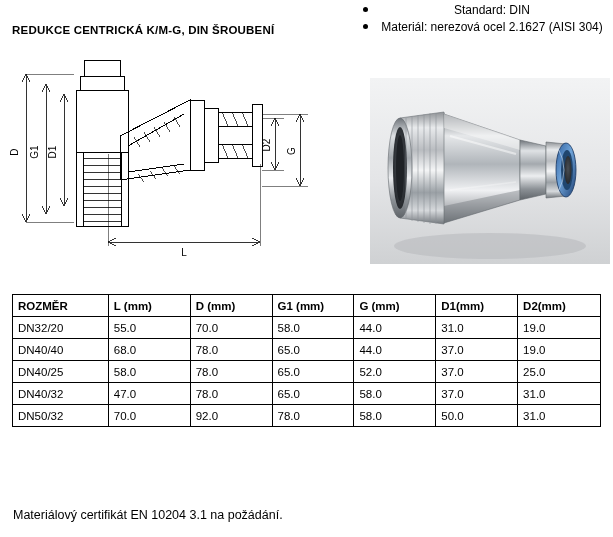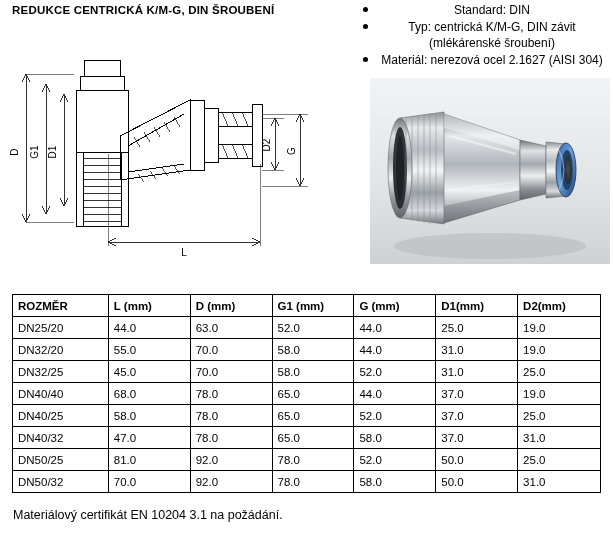--- a/index.html
+++ b/index.html
@@ -20,21 +20,21 @@
   .top {
     position: absolute;
     left: 0; top: 0;
     width: 613px;
     height: 270px;
   }
 
   .title {
     position: absolute;
     left: 12px;
-    top: 4px;
+    top: 24px;
     font-size: 11.5px;
     font-weight: bold;
     letter-spacing: 0.2px;
     white-space: nowrap;
   }
 
   
   .bullets {
     position: absolute;
     left: 358px;
@@ -127,21 +127,20 @@
 </head>
 <body>
 
 <div class="top">
 
   <div class="title">REDUKCE CENTRICKÁ K/M-G, DIN ŠROUBENÍ</div>
 
   <div class="bullets">
     <ul>
       <li><span class="dot"></span><span>Standard: DIN</span></li>
-      <li><span class="dot"></span><span>Typ: centrická K/M-G, DIN závit (mlékárenské šroubení)</span></li>
       <li><span class="dot"></span><span>Materiál: nerezová ocel 2.1627 (AISI 304)</span></li>
     </ul>
   </div>
 
   <svg class="drawing" viewBox="0 0 340 240" xmlns="http://www.w3.org/2000/svg">
     <g fill="none" stroke="#000" stroke-width="1" shape-rendering="crispEdges">
 
       <rect x="76" y="36" width="36" height="16"></rect>
       <rect x="72" y="52" width="44" height="14"></rect>
       <rect x="68" y="66" width="52" height="62"></rect>
@@ -335,47 +334,29 @@
         <th>L (mm)</th>
         <th>D (mm)</th>
         <th>G1 (mm)</th>
         <th>G (mm)</th>
         <th>D1(mm)</th>
         <th>D2(mm)</th>
       </tr>
     </thead>
     <tbody>
       <tr>
-        <td>DN25/20</td>
-        <td>44.0</td>
-        <td>63.0</td>
-        <td>52.0</td>
-        <td>44.0</td>
-        <td>25.0</td>
-        <td>19.0</td>
-      </tr>
-      <tr>
         <td>DN32/20</td>
         <td>55.0</td>
         <td>70.0</td>
         <td>58.0</td>
         <td>44.0</td>
         <td>31.0</td>
         <td>19.0</td>
       </tr>
       <tr>
-        <td>DN32/25</td>
-        <td>45.0</td>
-        <td>70.0</td>
-        <td>58.0</td>
-        <td>52.0</td>
-        <td>31.0</td>
-        <td>25.0</td>
-      </tr>
-      <tr>
         <td>DN40/40</td>
         <td>68.0</td>
         <td>78.0</td>
         <td>65.0</td>
         <td>44.0</td>
         <td>37.0</td>
         <td>19.0</td>
       </tr>
       <tr>
         <td>DN40/25</td>
@@ -389,29 +370,20 @@
       <tr>
         <td>DN40/32</td>
         <td>47.0</td>
         <td>78.0</td>
         <td>65.0</td>
         <td>58.0</td>
         <td>37.0</td>
         <td>31.0</td>
       </tr>
       <tr>
-        <td>DN50/25</td>
-        <td>81.0</td>
-        <td>92.0</td>
-        <td>78.0</td>
-        <td>52.0</td>
-        <td>50.0</td>
-        <td>25.0</td>
-      </tr>
-      <tr>
         <td>DN50/32</td>
         <td>70.0</td>
         <td>92.0</td>
         <td>78.0</td>
         <td>58.0</td>
         <td>50.0</td>
         <td>31.0</td>
       </tr>
     </tbody>
   </table>

